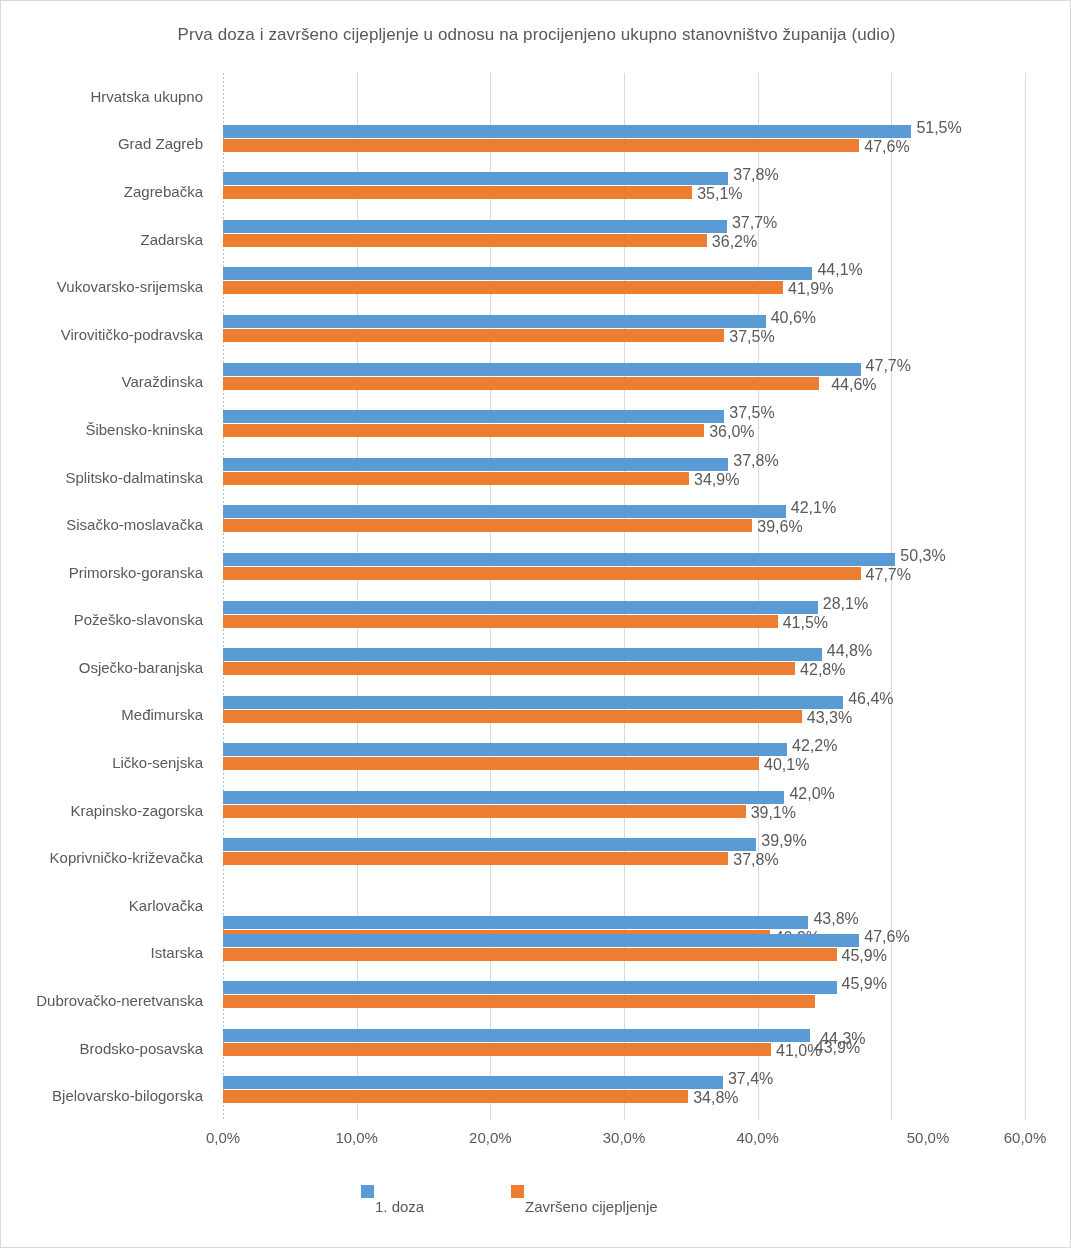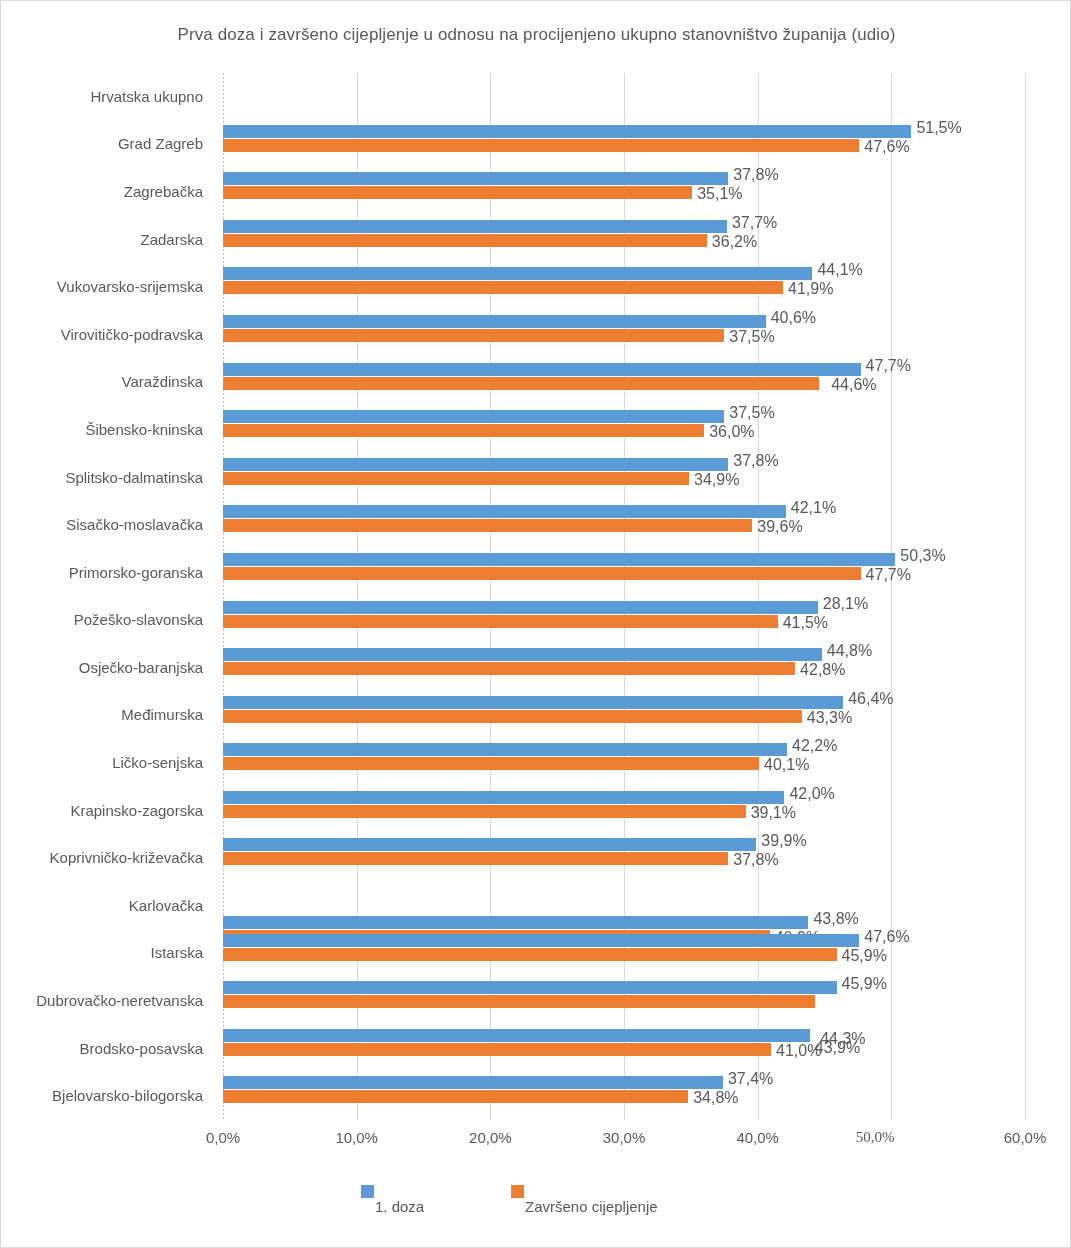--- a/index.html
+++ b/index.html
@@ -311,21 +311,21 @@
         <div class="bar-label series-1" style="left: 470.16px;">34,8%</div>
       </div>
     </div>
 
   <div id="x-axis">
       <div class="x-tick" style="left: 0px;">0,0%</div>
       <div class="x-tick" style="left: 133.667px;">10,0%</div>
       <div class="x-tick" style="left: 267.333px;">20,0%</div>
       <div class="x-tick" style="left: 401px;">30,0%</div>
       <div class="x-tick" style="left: 534.667px;">40,0%</div>
-      <div class="x-tick" style="left: 652px; font-family: Liberation Serif, serif;">50,0%</div>
+      <div class="x-tick" style="left: 705px;">50,0%</div>
       <div class="x-tick" style="left: 802px;">60,0%</div>
     </div>
 
   <div id="legend">
       <div class="legend-entry" style="left: 360px;">
         <div class="legend-swatch" style="background: rgb(91, 155, 213);"></div>
         <div class="legend-text">1. doza</div>
       </div>
       <div class="legend-entry" style="left: 510px;">
         <div class="legend-swatch" style="background: rgb(237, 125, 49);"></div>

